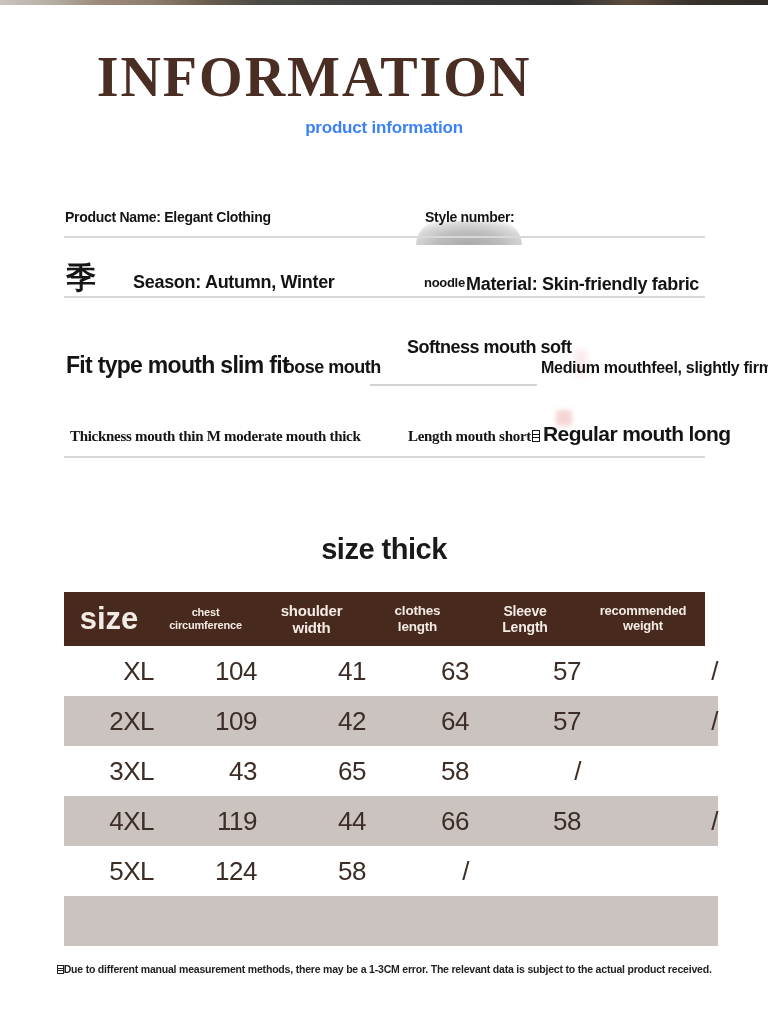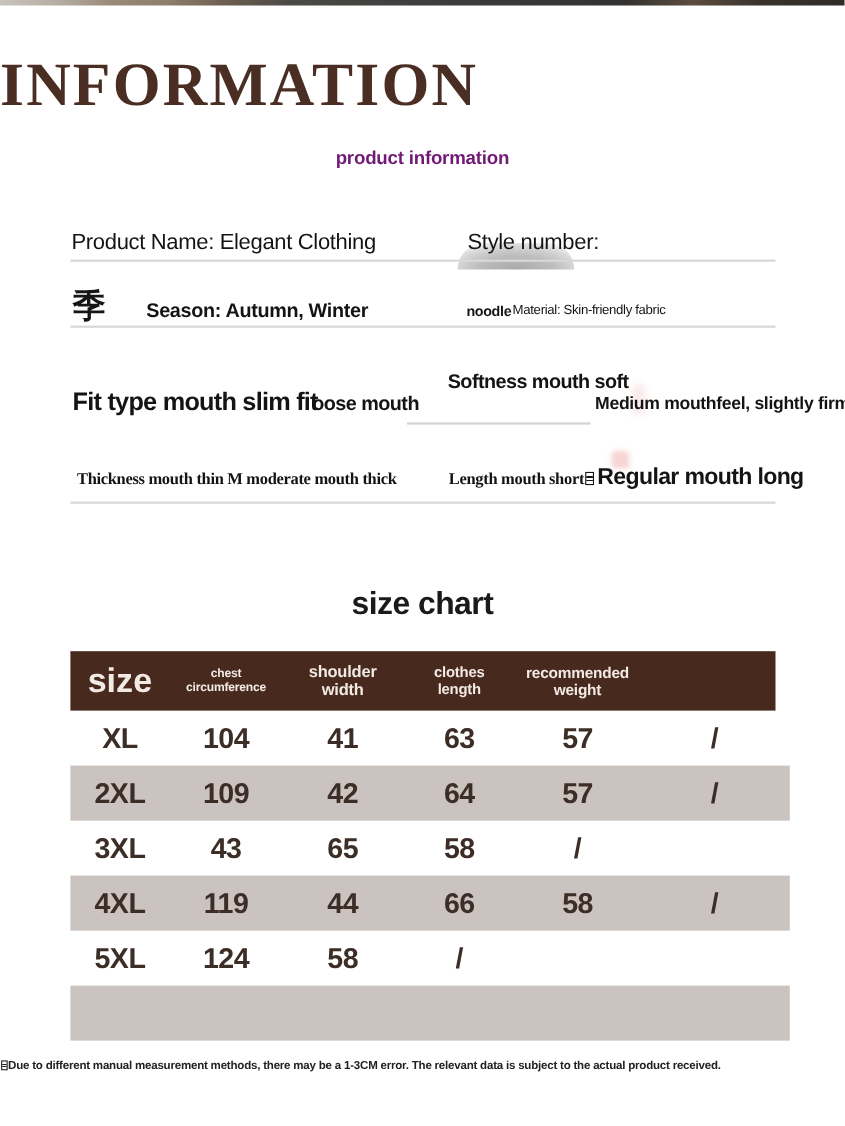--- a/index.html
+++ b/index.html
@@ -14,34 +14,34 @@
   .top-strip{
     left:0;top:0;width:768px;height:5px;
     background:linear-gradient(90deg,
       #c9c4bd 0%, #b4ada3 7%, #9b8a77 13%, #8d7d6b 20%, #6b5d4e 27%,
       #4c4a46 34%, #403f3e 48%, #383837 62%, #333231 74%, #5d4c3e 82%,
       #39322c 90%, #2f2b27 100%);
   }
 
   
   .main-title{
-    left:0;top:48px;width:628px;
+    left:0;top:48px;width:628px;text-align:center;
     font-family:"Liberation Serif", serif;font-weight:bold;
     font-size:56px;letter-spacing:2px;color:#4a2e23;line-height:1.05;
   }
   .sub-title{
-    left:0;top:134px;width:768px;text-align:center;
-    font-weight:bold;font-size:17px;color:#701a75;letter-spacing:-0.2px;
+    left:0;top:118px;width:768px;text-align:center;
+    font-weight:bold;font-size:17px;color:#3b82f6;letter-spacing:-0.2px;
   }
 
   
-  .t17{font-weight:normal;font-size:20px;letter-spacing:-0.3px;}
+  .t17{font-weight:bold;font-size:14px;letter-spacing:-0.3px;}
   .t18{font-weight:bold;font-size:18px;letter-spacing:-0.3px;}
   .t16{font-weight:bold;font-size:15px;letter-spacing:-0.3px;font-family:Liberation Serif, serif;}
-  .t14{font-weight:normal;font-size:12px;letter-spacing:-0.3px;}
+  .t14{font-weight:bold;font-size:18px;letter-spacing:-0.3px;}
   .t13{font-weight:bold;font-size:13px;letter-spacing:-0.3px;}
   .big23{font-weight:bold;font-size:23px;letter-spacing:-0.7px;}
   .big21{font-weight:bold;font-size:21px;letter-spacing:-0.6px;}
   .big18{font-weight:bold;font-size:18px;letter-spacing:-0.5px;}
   .cn{font-size:30px;font-weight:bold;color:#161616;}
 
   .hline{position:absolute;height:2px;background:#d8d8d8;}
   .hline-short{background:#d3d3d3;}
 
   .dome{
@@ -83,26 +83,26 @@
   .t-hcell:nth-child(2){font-size:11px;}
   .t-hcell:nth-child(3){font-size:15px;}
   .t-hcell:nth-child(4){font-size:13.5px;}
   .t-hcell:nth-child(5){font-size:14px;}
   .t-hcell:nth-child(6){font-size:13px;}
   .t-row{
     width:654px;height:50px;
     display:grid;grid-template-columns:90px 103px 109px 103px 112px auto;
     align-items:center;color:#3c2d26;font-size:26px;letter-spacing:-0.5px;
   }
-  .t-row .t-cell{text-align:center;font-weight:bold;}
+  .t-row .t-cell{text-align:right;}
   .t-row.gray{background:#cac3c0;}
   .t-empty{width:654px;height:50px;background:#cac3c0;}
 
   .footer-note{
-    left:0;top:963px;width:768px;text-align:left;
+    left:0;top:963px;width:768px;text-align:center;
     font-weight:bold;font-size:10.5px;color:#222;letter-spacing:-0.2px;
   }
 </style>
 </head>
 <body>
 
 <div id="canvas">
 
   <div class="abs top-strip"></div>
 
@@ -129,28 +129,29 @@
   <div class="hline hline-short" style="left:370px;top:384px;width:167px;"></div>
 
   <div class="smudge-a"></div>
   <div class="abs t16" style="left:70px;top:428px;">Thickness mouth thin M moderate mouth thick</div>
   <div class="abs t16" style="left:408px;top:428px;">
     <span>Length mouth short</span><span class="tofu"></span>
   </div>
   <div class="abs big21" style="left:543px;top:422px;">Regular mouth long</div>
   <div class="hline" style="left:64px;top:456px;width:641px;"></div>
 
-  <div class="abs chart-title">size chart</div>
+  <div class="abs chart-title">size thick</div>
 
   <div class="size-table">
     <div class="t-head">
       <div class="t-hcell"><span>size</span></div>
       <div class="t-hcell"><span>chest</span><br><span>circumference</span></div>
       <div class="t-hcell"><span>shoulder</span><br><span>width</span></div>
       <div class="t-hcell"><span>clothes</span><br><span>length</span></div>
+      <div class="t-hcell"><span>Sleeve</span><br><span>Length</span></div>
       <div class="t-hcell"><span>recommended weight</span></div>
     </div>
     <div>
         <div class="t-row white">
           <div class="t-cell">XL</div>
           <div class="t-cell">104</div>
           <div class="t-cell">41</div>
           <div class="t-cell">63</div>
           <div class="t-cell">57</div>
           <div class="t-cell">/</div>

